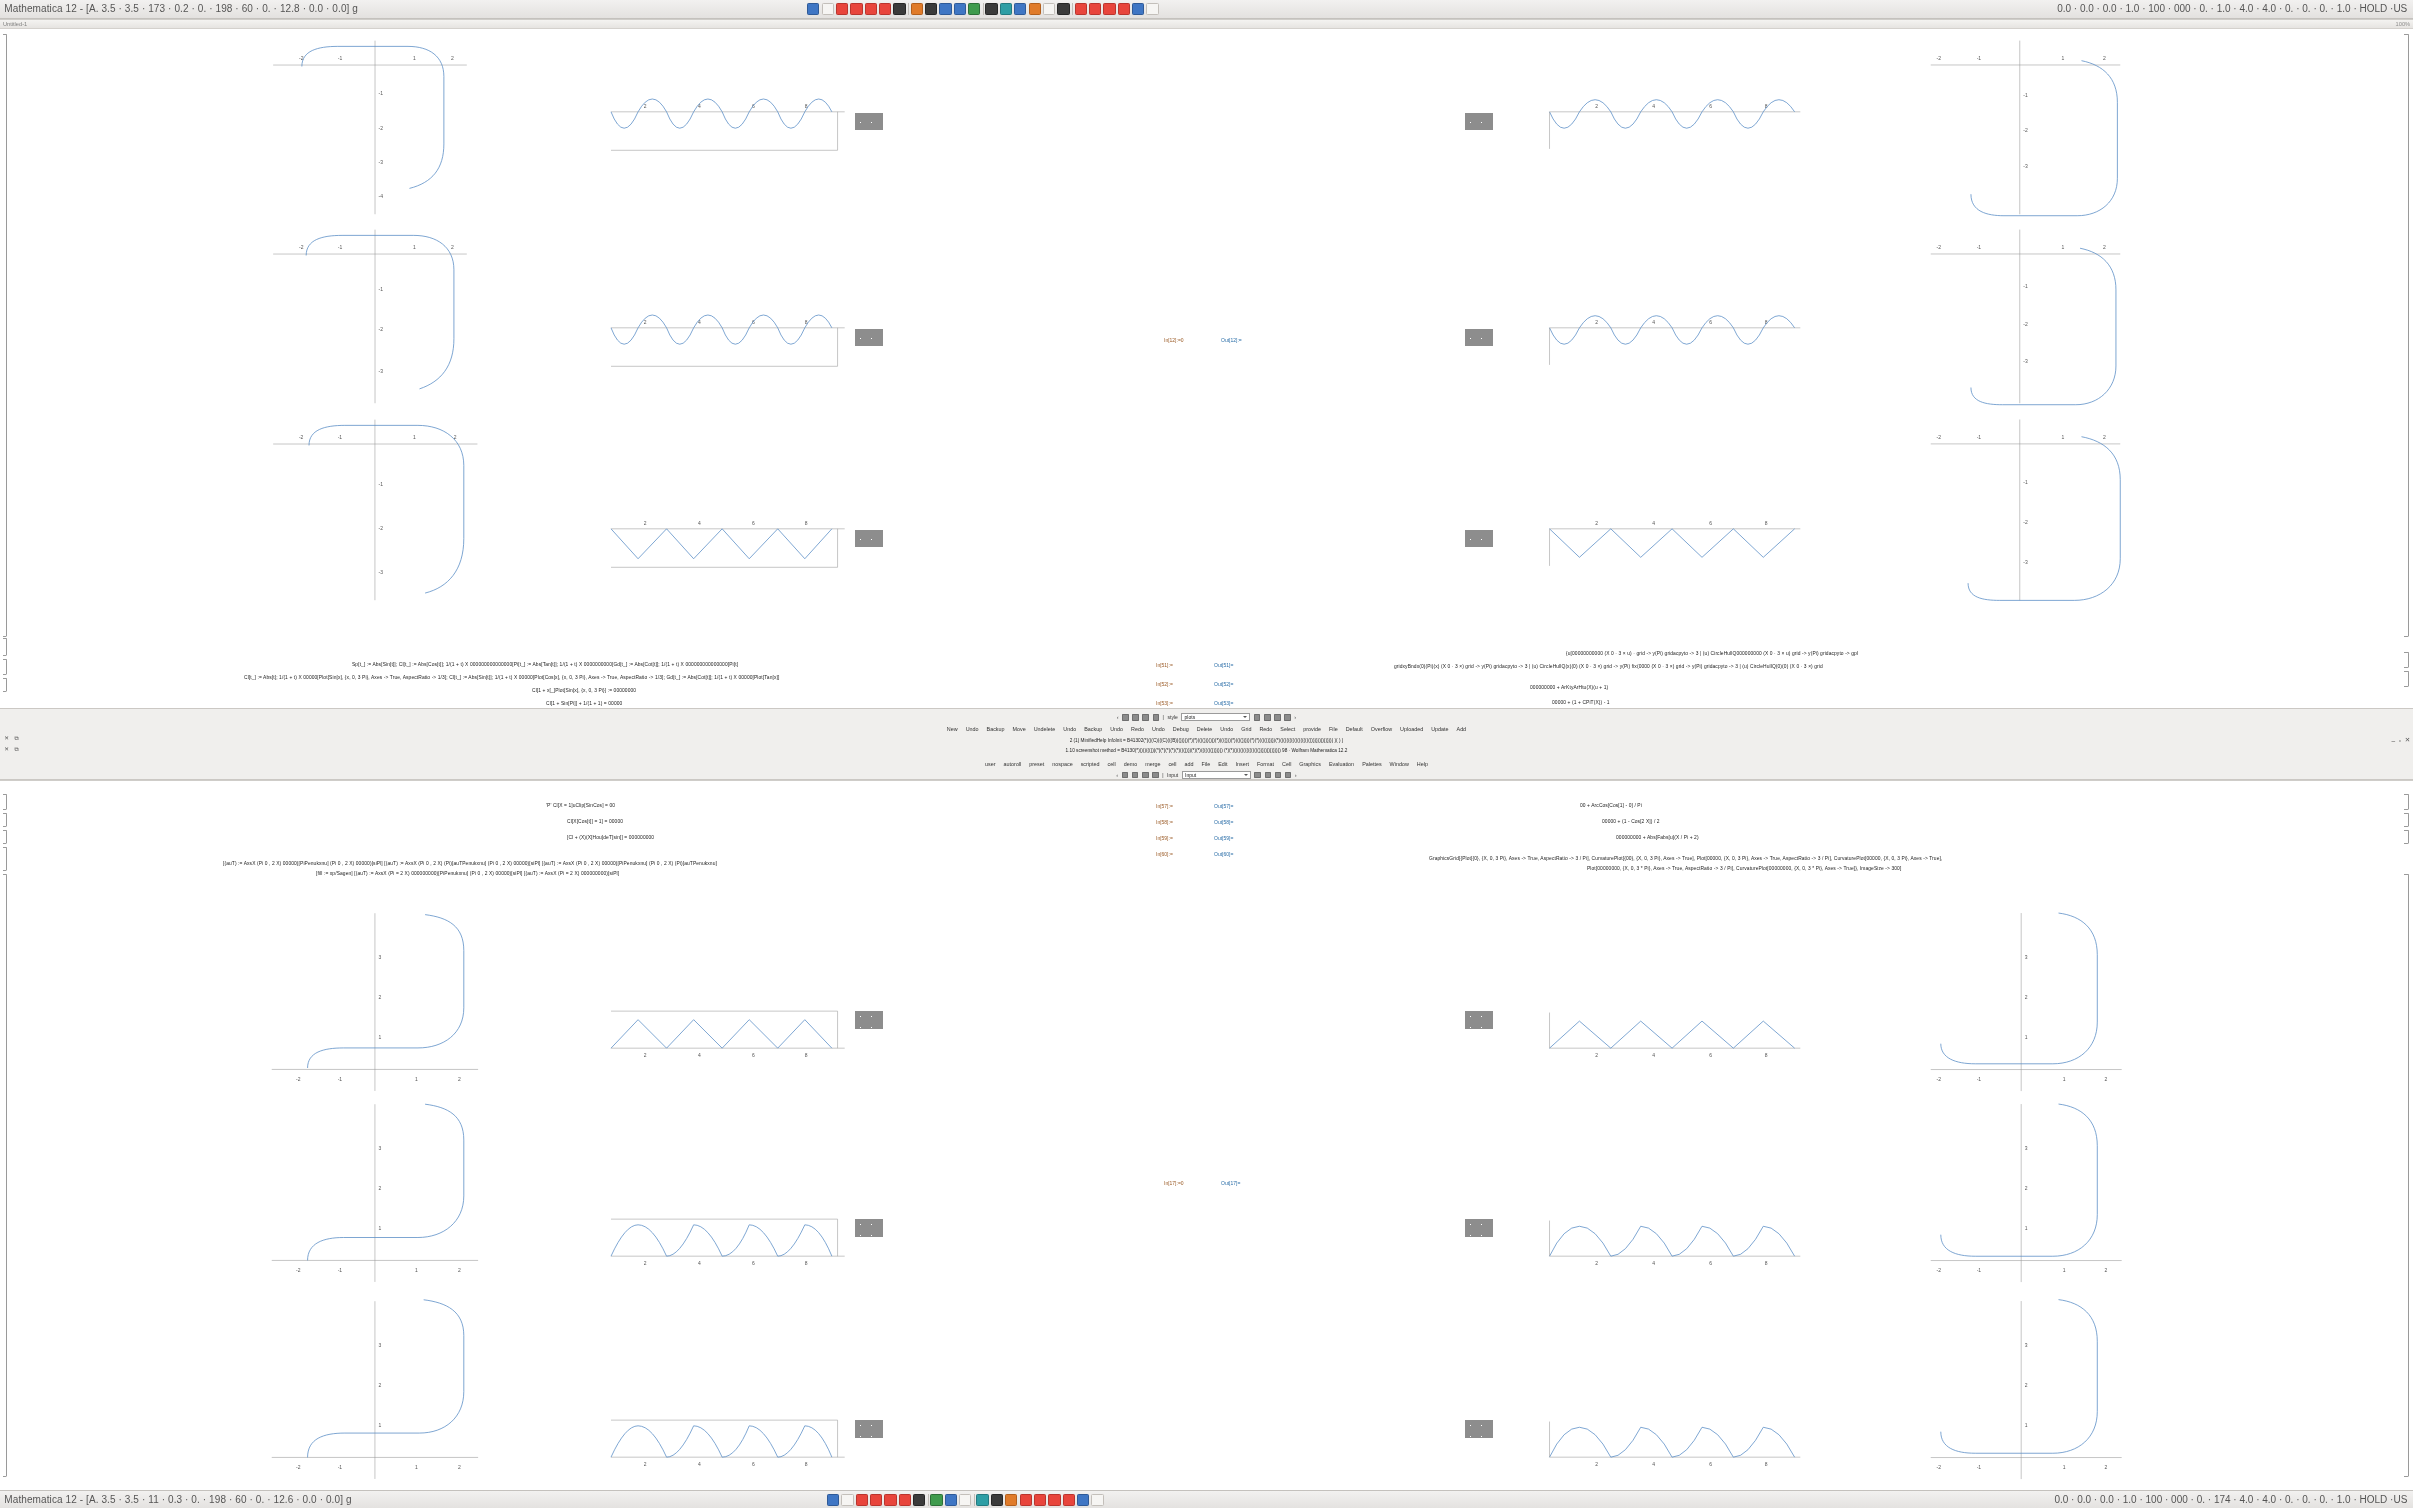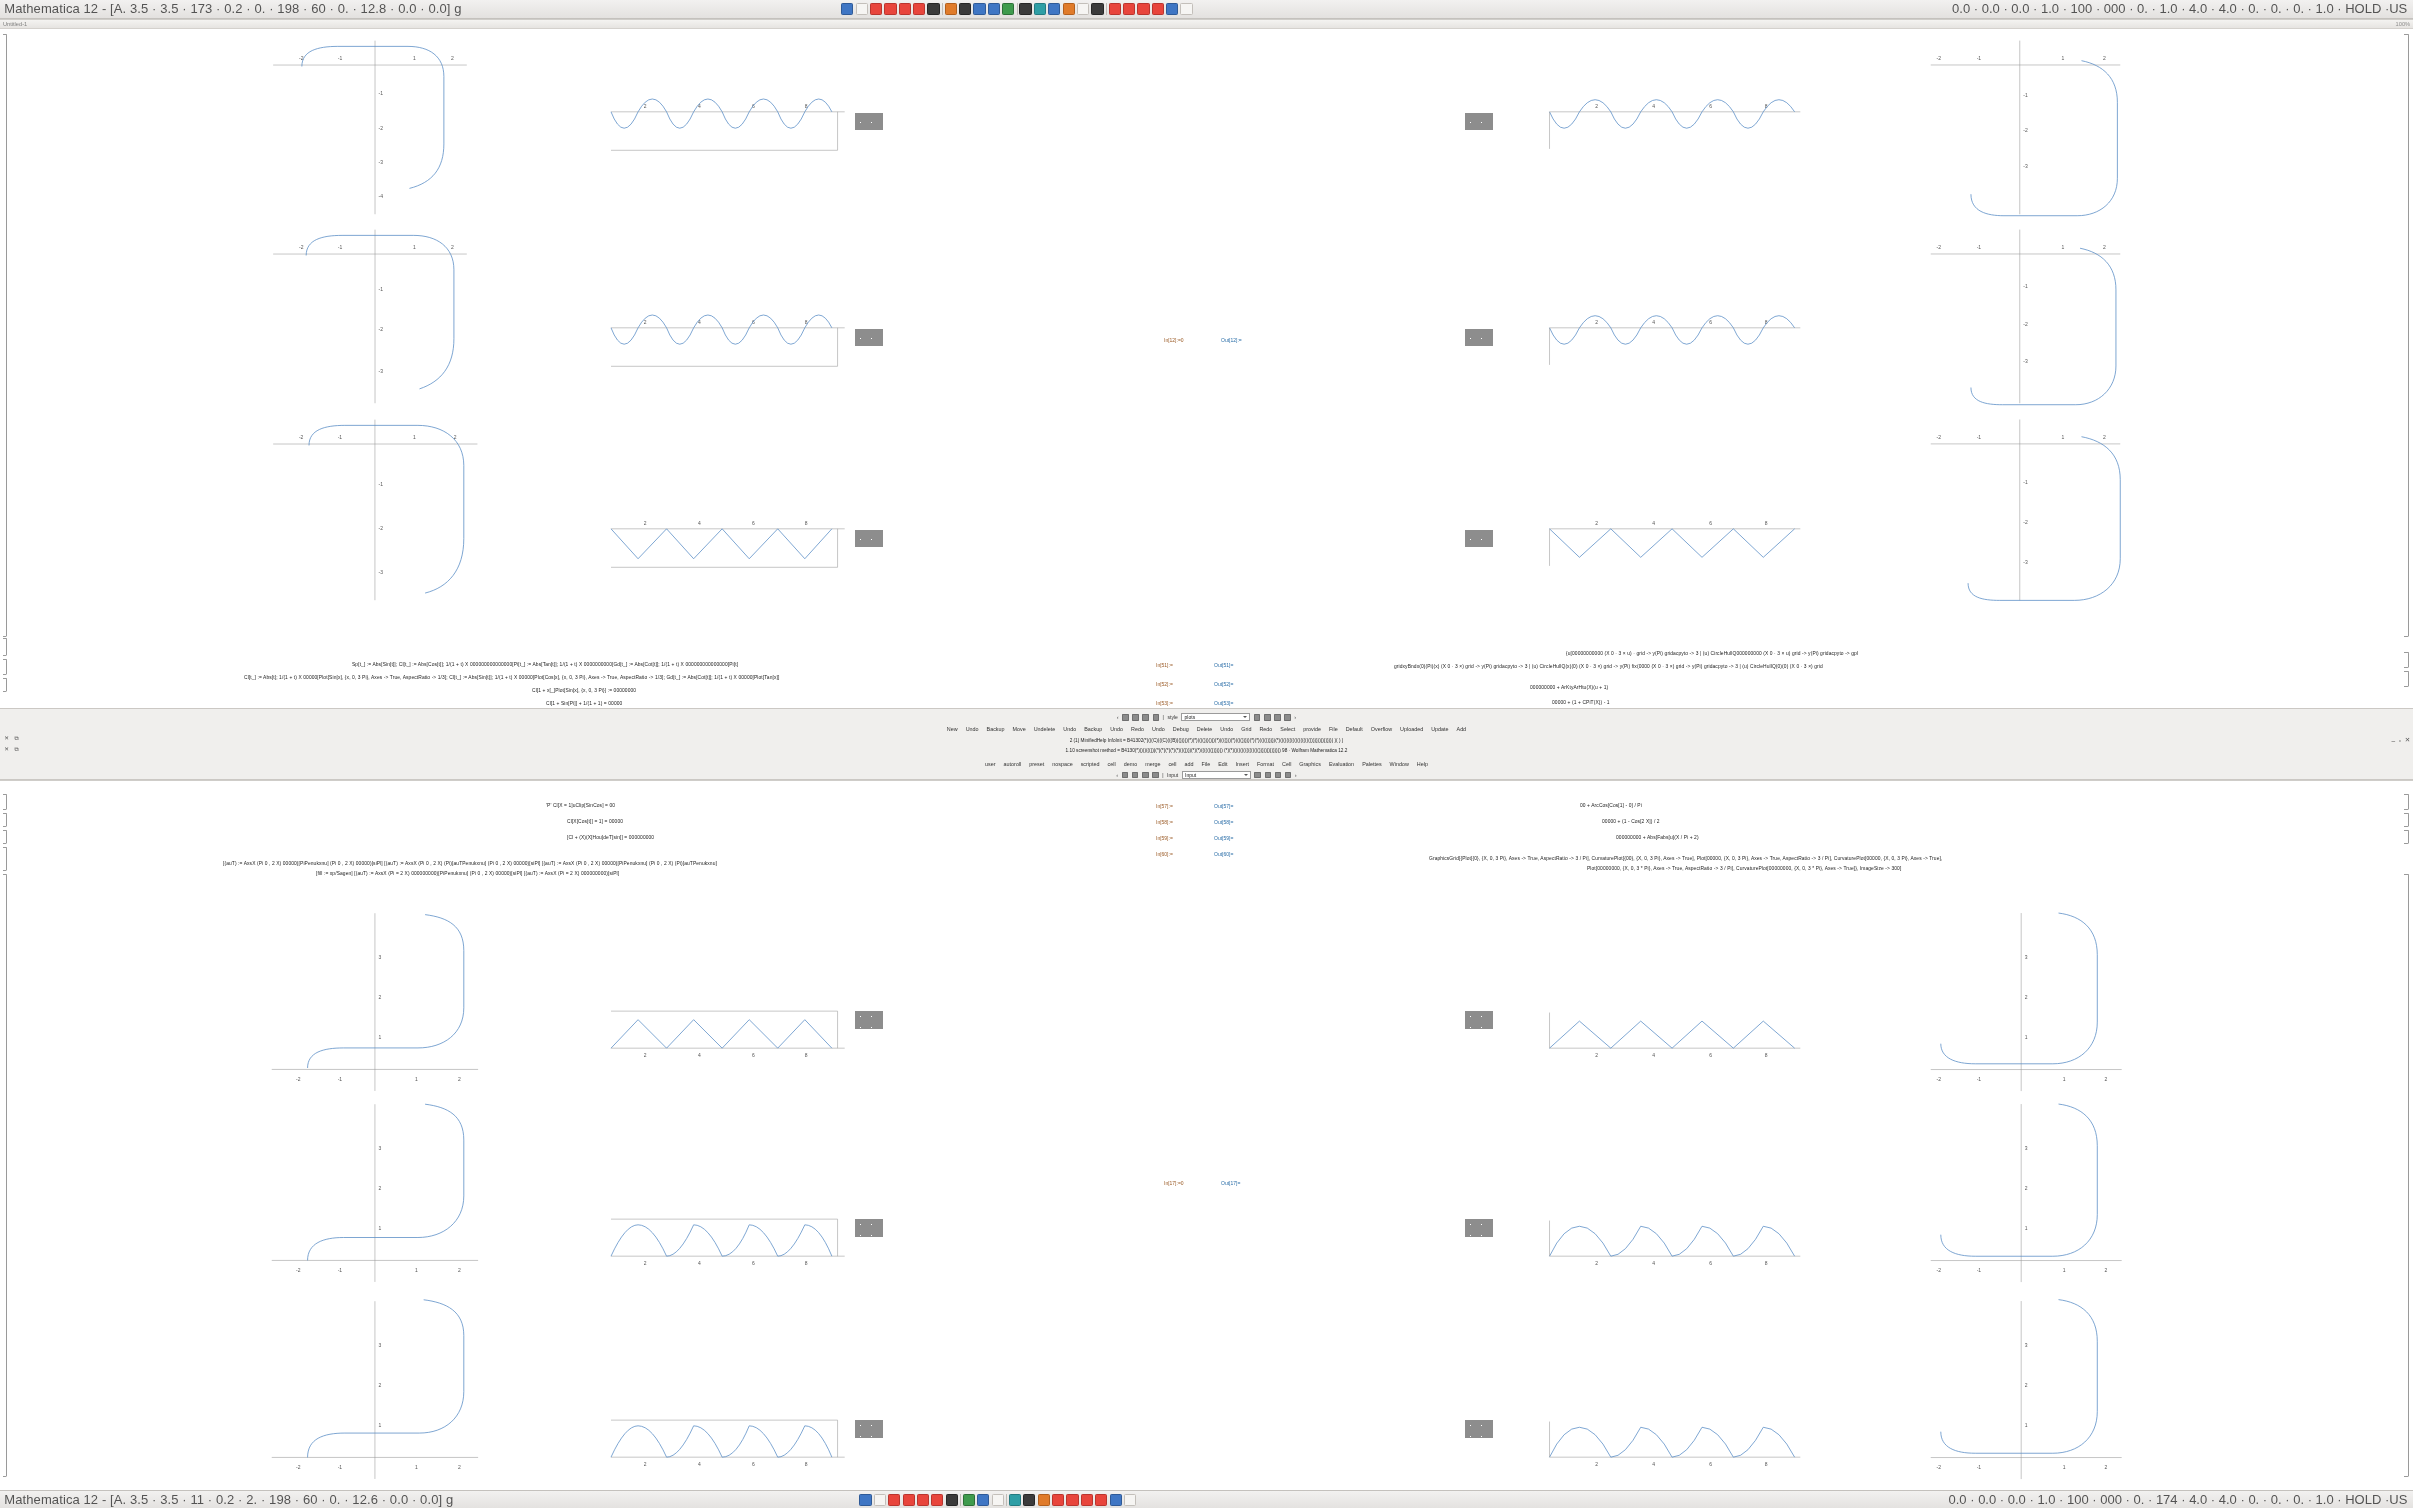--- a/index.html
+++ b/index.html
@@ -10,21 +10,21 @@
     font-size:8px; color:#222;
     overflow:hidden; position:relative;
   }
 
   
   .topbar, .bottombar {
     position:absolute; left:0; width:2413px; height:18.7px;
     background:linear-gradient(#f2f1f0,#e3e1df);
     border-bottom:0.7px solid #c4c1bd;
     display:flex; align-items:center;
-    font-size:13px; color:#3a3a3a;
+    font-size:10px; color:#3a3a3a;
   }
   .topbar { top:0; }
   .bottombar { top:1490px; border-bottom:none; border-top:0.7px solid #c4c1bd; }
 
   .bar-left { padding-left:4.3px; white-space:nowrap; letter-spacing:0.1px; opacity:.85; }
   .bar-right { margin-left:auto; padding-right:5.7px; white-space:nowrap; opacity:.85; }
 
   .tray { display:flex; align-items:center; gap:2.2px; margin:0 auto; }
   .tray-icon {
     width:12.2px; height:12.2px; border-radius:1.4px;
@@ -1971,21 +1971,21 @@
       <text x="139" y="68" font-size="7" fill="#555">3</text>
       <path class="cv" d="M 22 186 C 22 208 42 216 70 216 L 178 216 C 214 216 240 194 240 158 L 240 60 C 240 24 218 6 186 2"></path>
     </svg>
   </div>
 
   <div class="label-in" style="left:1164px;top:399px;">In[17]:=0</div>
   <div class="label-out" style="left:1221px;top:399px;">Out[17]=</div>
 </div>
 
 <div class="bottombar">
-  <div class="bar-left">Mathematica 12 - [A. 3.5 · 3.5 · 11 · 0.2 · 2. · 198 · 60 · 0. · 12.6 · 0.0 · 0.0]   g</div>
+  <div class="bar-left">Mathematica 12 - [A. 3.5 · 3.5 · 11 · 0.3 · 0. · 198 · 60 · 0. · 12.6 · 0.0 · 0.0]   g</div>
   <div class="tray">
     <span class="tray-icon blue"></span>
     <span class="tray-icon white"></span>
     <span class="tray-icon red"></span>
     <span class="tray-icon red"></span>
     <span class="tray-icon red"></span>
     <span class="tray-icon red"></span>
     <span class="tray-icon dark"></span>
     <span class="tray-icon sep"></span>
     <span class="tray-icon green"></span>

